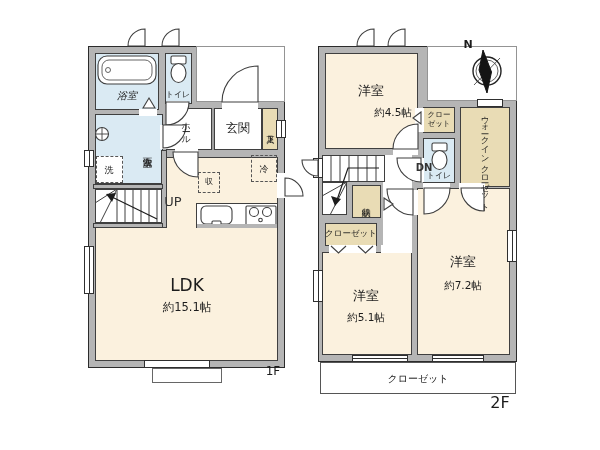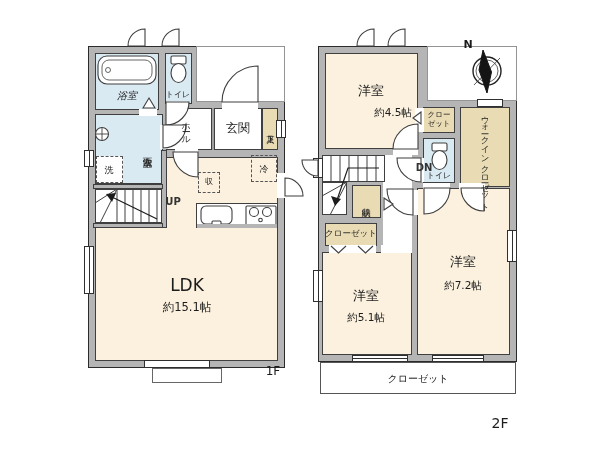--- a/index.html
+++ b/index.html
@@ -192,32 +192,32 @@
   <div class="lbl" style="left:178px;top:95px;font-size:8px;">トイレ</div>
   <div class="lbl vert" style="left:186px;top:128px;font-size:9px;">ホール</div>
   <div class="lbl" style="left:238px;top:129px;font-size:12px;">玄関</div>
   <div class="lbl vert" style="left:270px;top:129px;font-size:8px;letter-spacing:0;">下足入</div>
   <div class="lbl vert" style="left:147px;top:150px;font-size:9.5px;letter-spacing:0;">洗面室</div>
   <div class="lbl" style="left:109px;top:170px;font-size:9px;">洗</div>
   <div class="lbl" style="left:264px;top:169px;font-size:9px;">冷</div>
   <div class="lbl" style="left:209px;top:182px;font-size:8px;">収</div>
   <div class="lbl" style="left:187px;top:286px;font-size:17px;">LDK</div>
   <div class="lbl" style="left:187px;top:308px;font-size:11.5px;">約15.1帖</div>
-  <div class="lbl" style="left:173px;top:202px;font-size:10px;font-weight:bold;color:#333;text-align:center;">UP</div>
+  <div class="lbl" style="left:173px;top:202px;font-size:13px;font-weight:normal;color:#333;text-align:center;">UP</div>
   <div class="lbl" style="left:273px;top:372px;font-size:12px;">1F</div>
 
   <div class="lbl" style="left:371px;top:91px;font-size:13px;">洋室</div>
   <div class="lbl" style="left:393px;top:112px;font-size:10.5px;">約4.5帖</div>
   <div class="lbl wrap" style="left:439px;top:120px;font-size:7.5px;width:26px;margin-left:-13px;transform:translate(0,-50%);">クローゼット</div>
   <div class="lbl vert" style="left:485px;top:147px;font-size:8.5px;height:74px;letter-spacing:0;line-height:1.3;">ウォークインクローゼット</div>
   <div class="lbl" style="left:439px;top:176px;font-size:8px;">トイレ</div>
   <div class="lbl vert" style="left:366px;top:201px;font-size:9px;letter-spacing:0;">収納</div>
   <div class="lbl" style="left:351px;top:234px;font-size:8.5px;">クローゼット</div>
   <div class="lbl" style="left:366px;top:296px;font-size:13px;">洋室</div>
   <div class="lbl" style="left:366px;top:317px;font-size:10.5px;">約5.1帖</div>
   <div class="lbl" style="left:463px;top:262px;font-size:13px;">洋室</div>
   <div class="lbl" style="left:463px;top:285px;font-size:10.5px;">約7.2帖</div>
   <div class="lbl" style="left:391px;top:168px;font-size:10px;font-weight:bold;color:#333;margin-left:33px;">DN</div>
   <div class="lbl" style="left:418px;top:379px;font-size:10px;">クローゼット</div>
-  <div class="lbl" style="left:500px;top:403px;font-size:14px;margin-top:20px;">2F</div>
+  <div class="lbl" style="left:500px;top:403px;font-size:16px;">2F</div>
   <div class="lbl" style="left:468px;top:45px;font-size:11px;font-weight:bold;">N</div>
 
 </div>
 
 </body></html>

